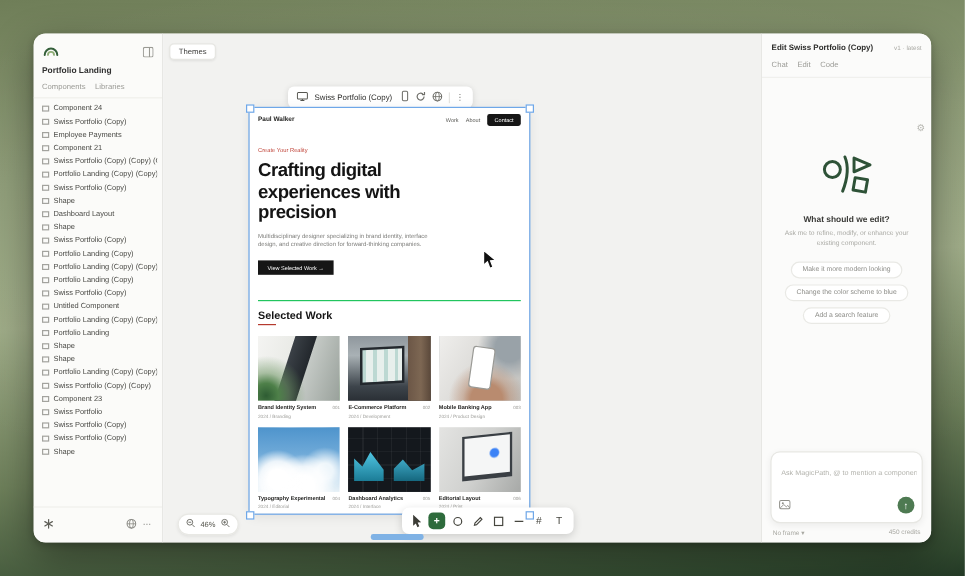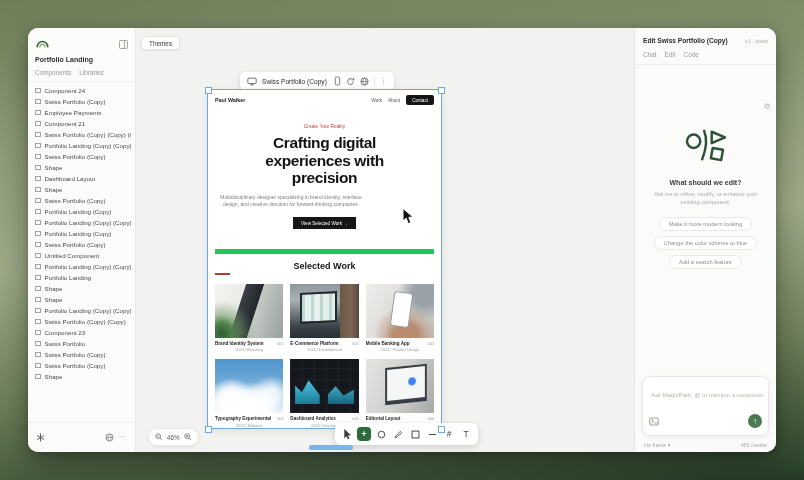--- a/index.html
+++ b/index.html
@@ -22,41 +22,41 @@
   .brand-title{font-size:7px;font-weight:bold;color:#303030;margin-top:3px;}
   .side-tabs{display:flex;gap:8px;padding:4px 7px 3px;border-bottom:1px solid #efefec;}
   .side-tab{font-size:6.4px;color:#9a9a95;padding-bottom:2px;cursor:default;}
   .side-list{flex:1;padding:3px 4px 0;overflow:hidden;}
   .side-item{display:flex;align-items:center;gap:4px;padding:2px 3px;font-size:6.2px;color:#4a4a46;white-space:nowrap;overflow:hidden;border-radius:3px;}
   .side-item .glyph{width:3.6px;height:3.6px;border:1px solid #a3a39e;flex:0 0 auto;}
   .side-foot{display:flex;align-items:center;justify-content:space-between;padding:5px 8px 6px;border-top:1px solid #efefec;color:#6d6d68;}
   .foot-right{display:flex;align-items:center;gap:5px;}
   .dots-icon{font-size:7px;color:#8c8c87;letter-spacing:1px;}
   
-  .canvas{flex:1;position:relative;background:#f2f2f0;overflow:hidden;text-align:center;}
+  .canvas{flex:1;position:relative;background:#f2f2f0;overflow:hidden;}
   .themes-btn{position:absolute;left:5px;top:8px;background:#fff;border:1px solid #e6e6e2;border-radius:4px;padding:2.5px 7px;font-size:6.4px;color:#3a3a37;box-shadow:0 1px 2px rgba(0,0,0,.07);}
   .frame-bar{position:absolute;left:104px;top:44px;height:18px;display:flex;align-items:center;gap:5px;background:#fff;border-radius:5px;padding:0 7px;box-shadow:0 1px 5px rgba(0,0,0,.13);}
   .frame-bar .fb-title{font-size:6.6px;color:#2e2e2c;margin-right:2px;}
   .fb-divider{width:1px;height:9px;background:#e4e4e1;}
   .fb-dots{font-size:7px;color:#6f6f6a;}
   
   .design-frame{position:absolute;left:72px;top:62px;width:233px;height:338px;background:#ffffff;outline:1.5px solid #6ea7e8;overflow:hidden;box-shadow:0 2px 10px rgba(0,0,0,.09);}
   .handle{position:absolute;width:5px;height:5px;background:#fff;border:1px solid #6ea7e8;z-index:5;}
   
   .d-nav{display:flex;justify-content:space-between;align-items:center;padding:5px 7px;}
   .d-brand{font-size:5.4px;font-weight:bold;color:#1d1d1b;}
   .d-links{display:flex;align-items:center;gap:6px;}
   .d-link{font-size:4.6px;color:#5c5c58;}
   .d-cta{background:#161616;color:#fff;padding:2.5px 6px;border-radius:2px;font-size:4.6px;}
   .d-hero{padding:14px 7px 0;}
   .d-eyebrow{color:#c0453a;font-size:4.8px;margin-bottom:5px;}
   .d-title{font-size:15.5px;line-height:1.13;font-weight:bold;color:#141414;letter-spacing:-0.4px;white-space:pre-line;}
   .d-desc{margin-top:7px;font-size:5px;line-height:1.55;color:#7f7f7c;width:152px;}
   .d-hero-cta{display:inline-block;margin-top:8px;background:#161616;color:#fff;font-size:4.6px;padding:3.5px 8px;}
-  .d-work{margin:20px 7px 0;border-top:5px solid #22c55e;padding-top:7px;}
+  .d-work{margin:20px 7px 0;border-top:1px solid #22c55e;padding-top:7px;}
   .d-work-h{font-size:9px;font-weight:bold;color:#141414;}
   .d-work-rule{width:15px;height:1.6px;background:#b53a2e;margin-top:2px;}
   .d-grid{display:grid;grid-template-columns:repeat(3,1fr);gap:7px;margin-top:9px;}
   .thumb{height:54px;position:relative;overflow:hidden;background:#ddd;}
   .proj-cap{display:flex;justify-content:space-between;align-items:baseline;margin-top:3px;}
   .proj-title{font-size:4.6px;font-weight:bold;color:#1f1f1d;}
   .proj-num{font-size:3.8px;color:#9b9b97;}
   .proj-meta{font-size:3.9px;color:#9b9b97;margin-top:1.5px;}
   
   .thumb[data-variant="desk-plant"]{background:

